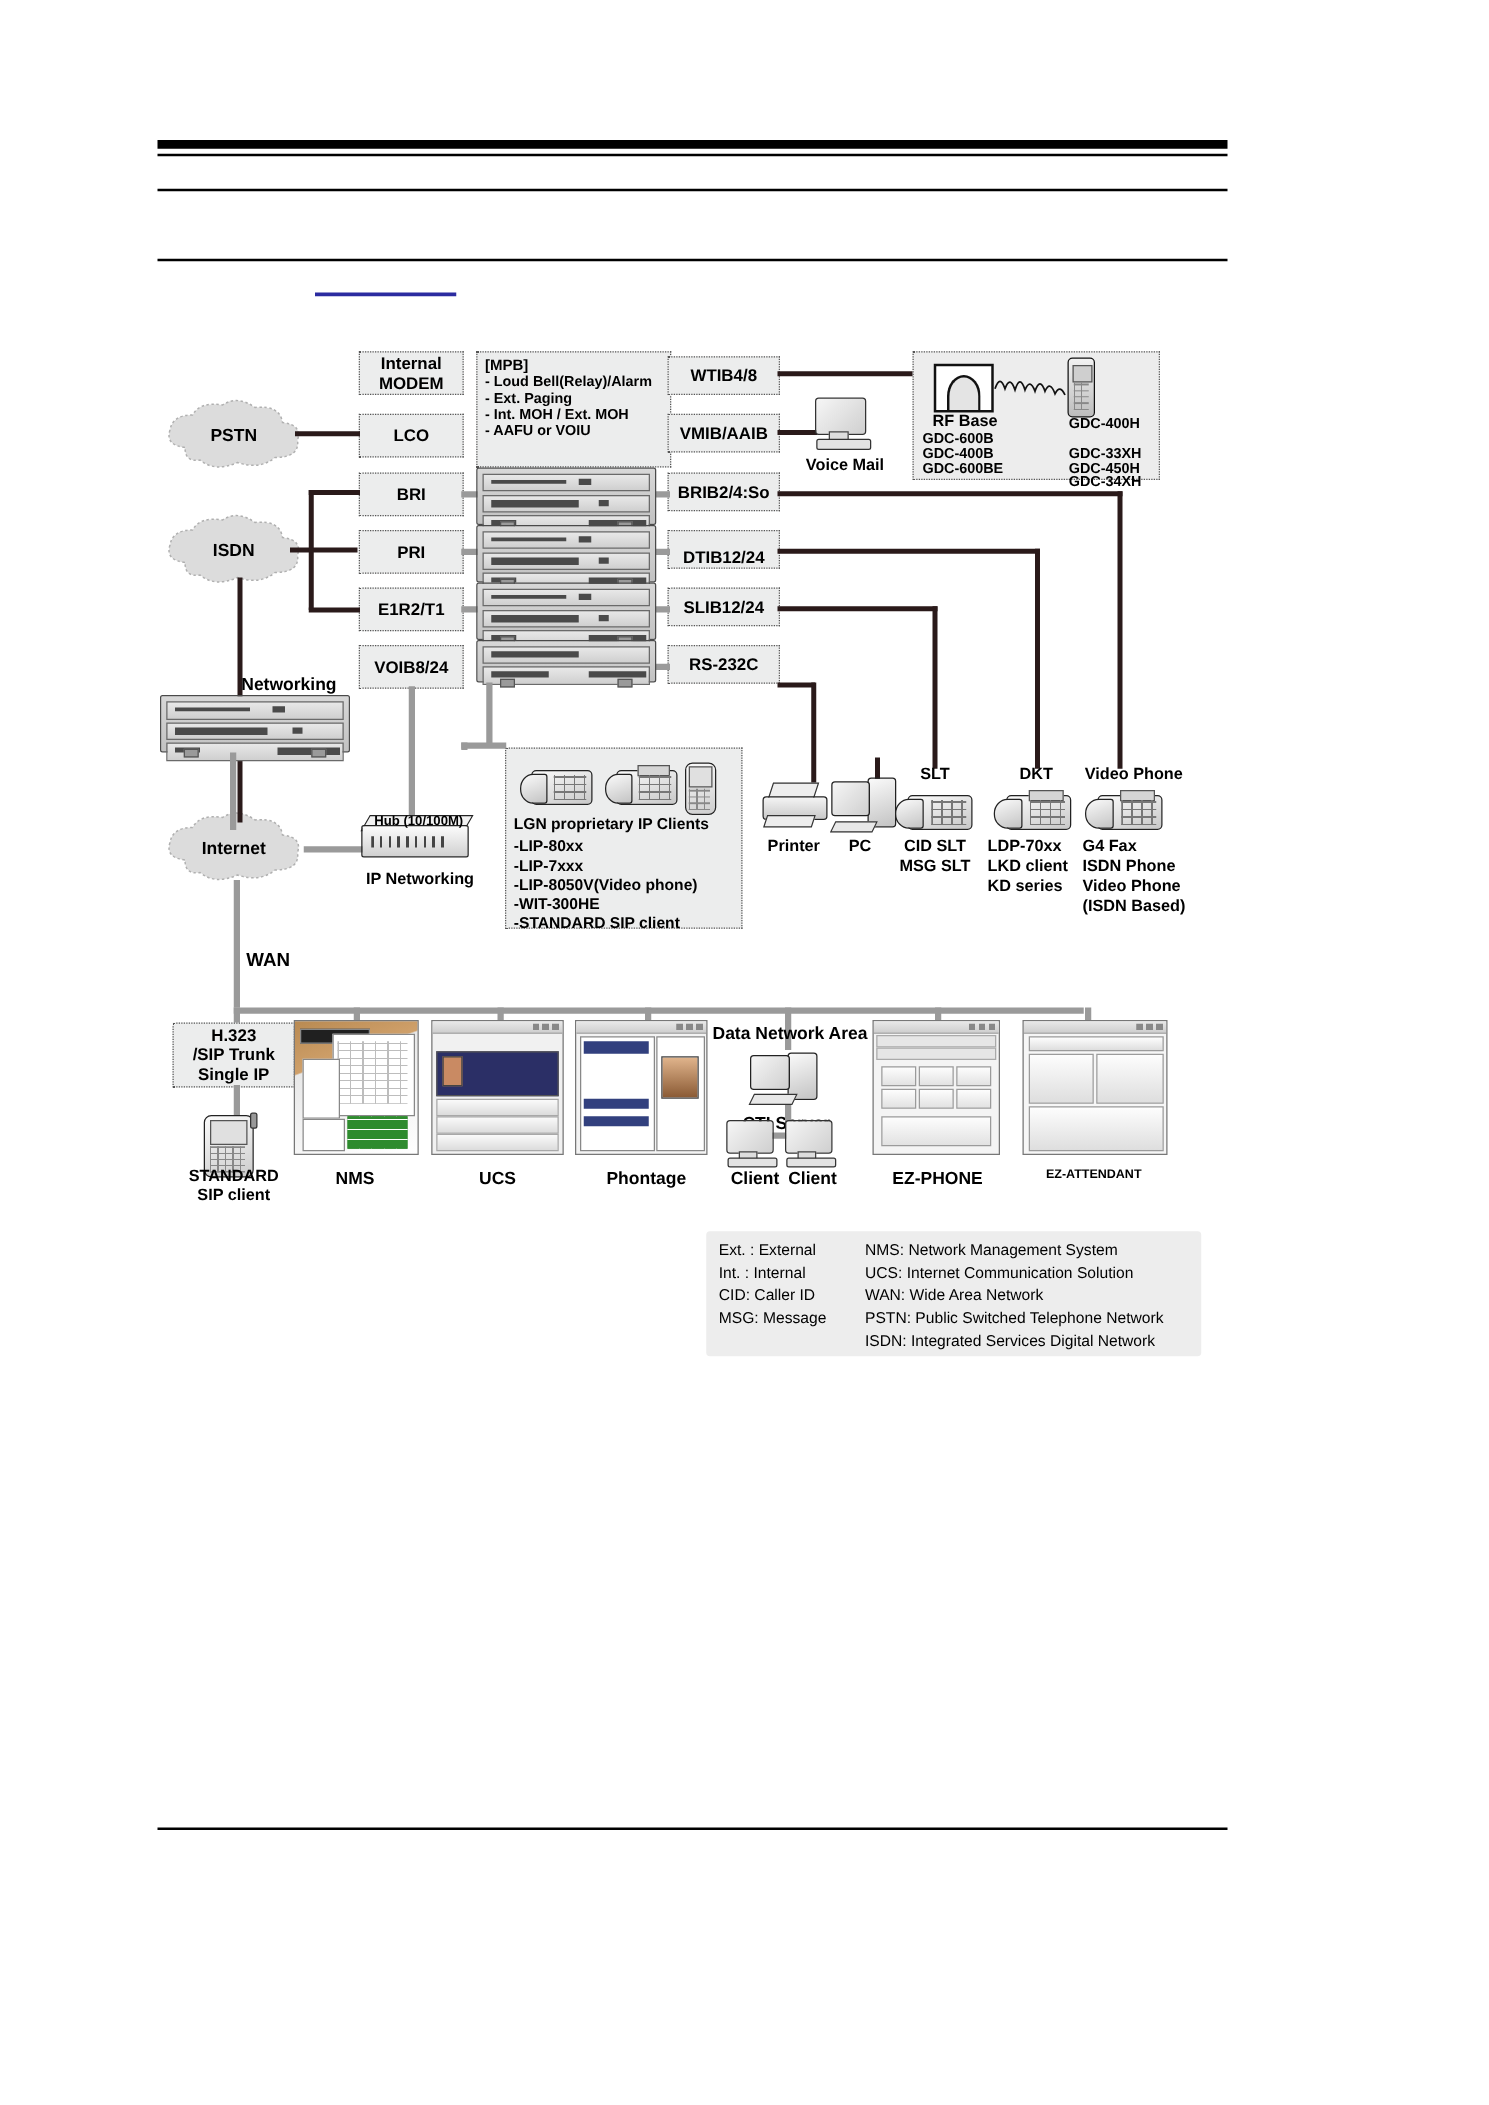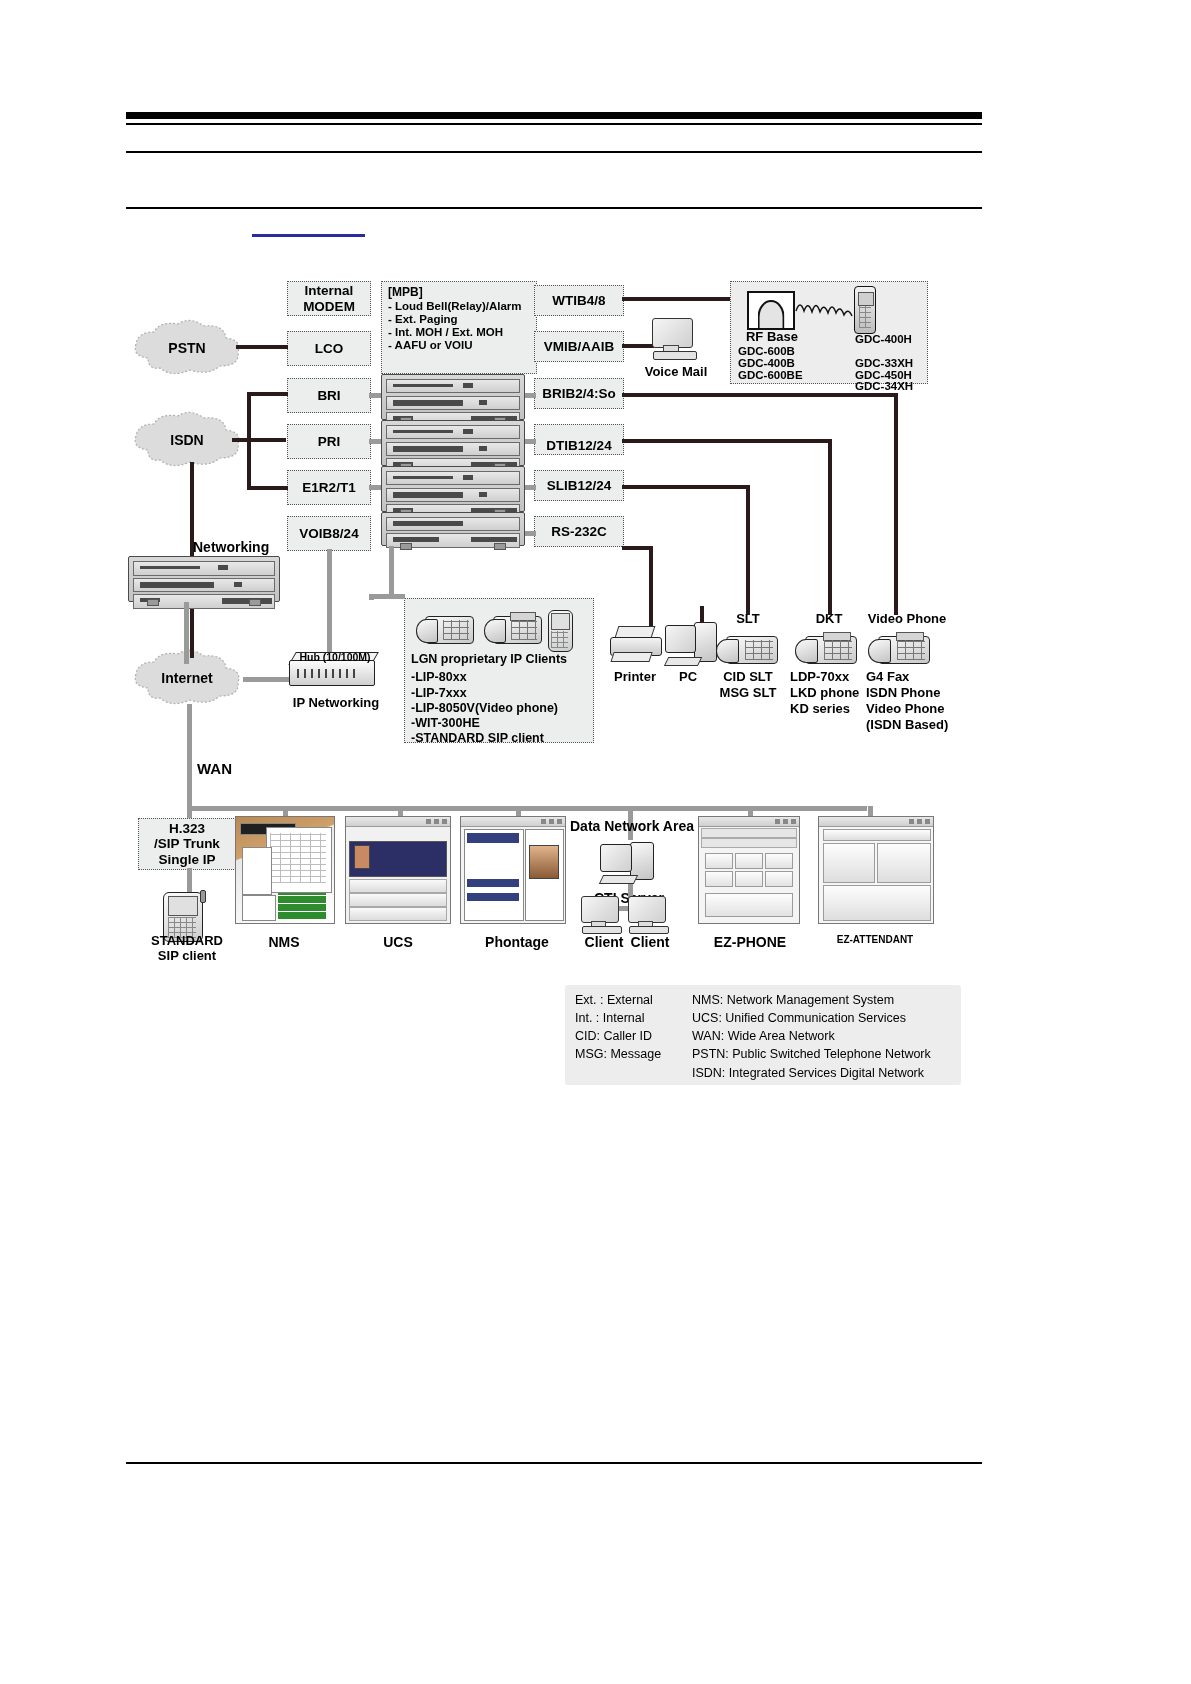--- a/index.html
+++ b/index.html
@@ -414,21 +414,21 @@
   <div class="lab" style="left:712px;top:686px;width:72px;">MSG SLT</div>
 
   <div class="lab" style="left:800px;top:612px;width:58px;">DKT</div>
   <div class="phone" style="left:795px;top:630px;width:62px;height:36px;">
     <div class="body"></div>
       <div class="hs"></div>
       <div class="disp"></div>
       <div class="keys"></div>
   </div>
   <div class="lab lft" style="left:790px;top:670px;width:78px;">LDP-70xx</div>
-  <div class="lab lft" style="left:790px;top:686px;width:78px;">LKD phone</div>
+  <div class="lab lft" style="left:790px;top:686px;width:78px;">LKD client</div>
   <div class="lab lft" style="left:790px;top:702px;width:78px;">KD series</div>
 
   <div class="lab" style="left:862px;top:612px;width:90px;">Video Phone</div>
   <div class="phone" style="left:868px;top:630px;width:62px;height:36px;">
     <div class="body"></div>
       <div class="hs"></div>
       <div class="disp"></div>
       <div class="keys"></div>
   </div>
   <div class="lab lft" style="left:866px;top:670px;width:96px;">G4 Fax</div>
@@ -545,19 +545,19 @@
   <div class="legend" style="left:565px;top:985px;width:396px;height:100px;"></div>
   <div class="legend div" style="left:677px;top:992px;height:86px;"></div>
   <div class="col" style="position:absolute;left:575px;top:991px;width:110px;font-size:12.5px;line-height:1.45;">
     <div>Ext. : External</div>
     <div>Int. : Internal</div>
     <div>CID: Caller ID</div>
     <div>MSG: Message</div>
   </div>
   <div class="col" style="position:absolute;left:692px;top:991px;width:266px;font-size:12.5px;line-height:1.45;">
     <div>NMS: Network Management System</div>
-    <div>UCS: Unified Communication Services</div>
+    <div>UCS: Internet Communication Solution</div>
     <div>WAN: Wide Area Network</div>
     <div>PSTN: Public Switched Telephone Network</div>
     <div>ISDN: Integrated Services Digital Network</div>
   </div>
 
 </div>
 
 </body></html>

